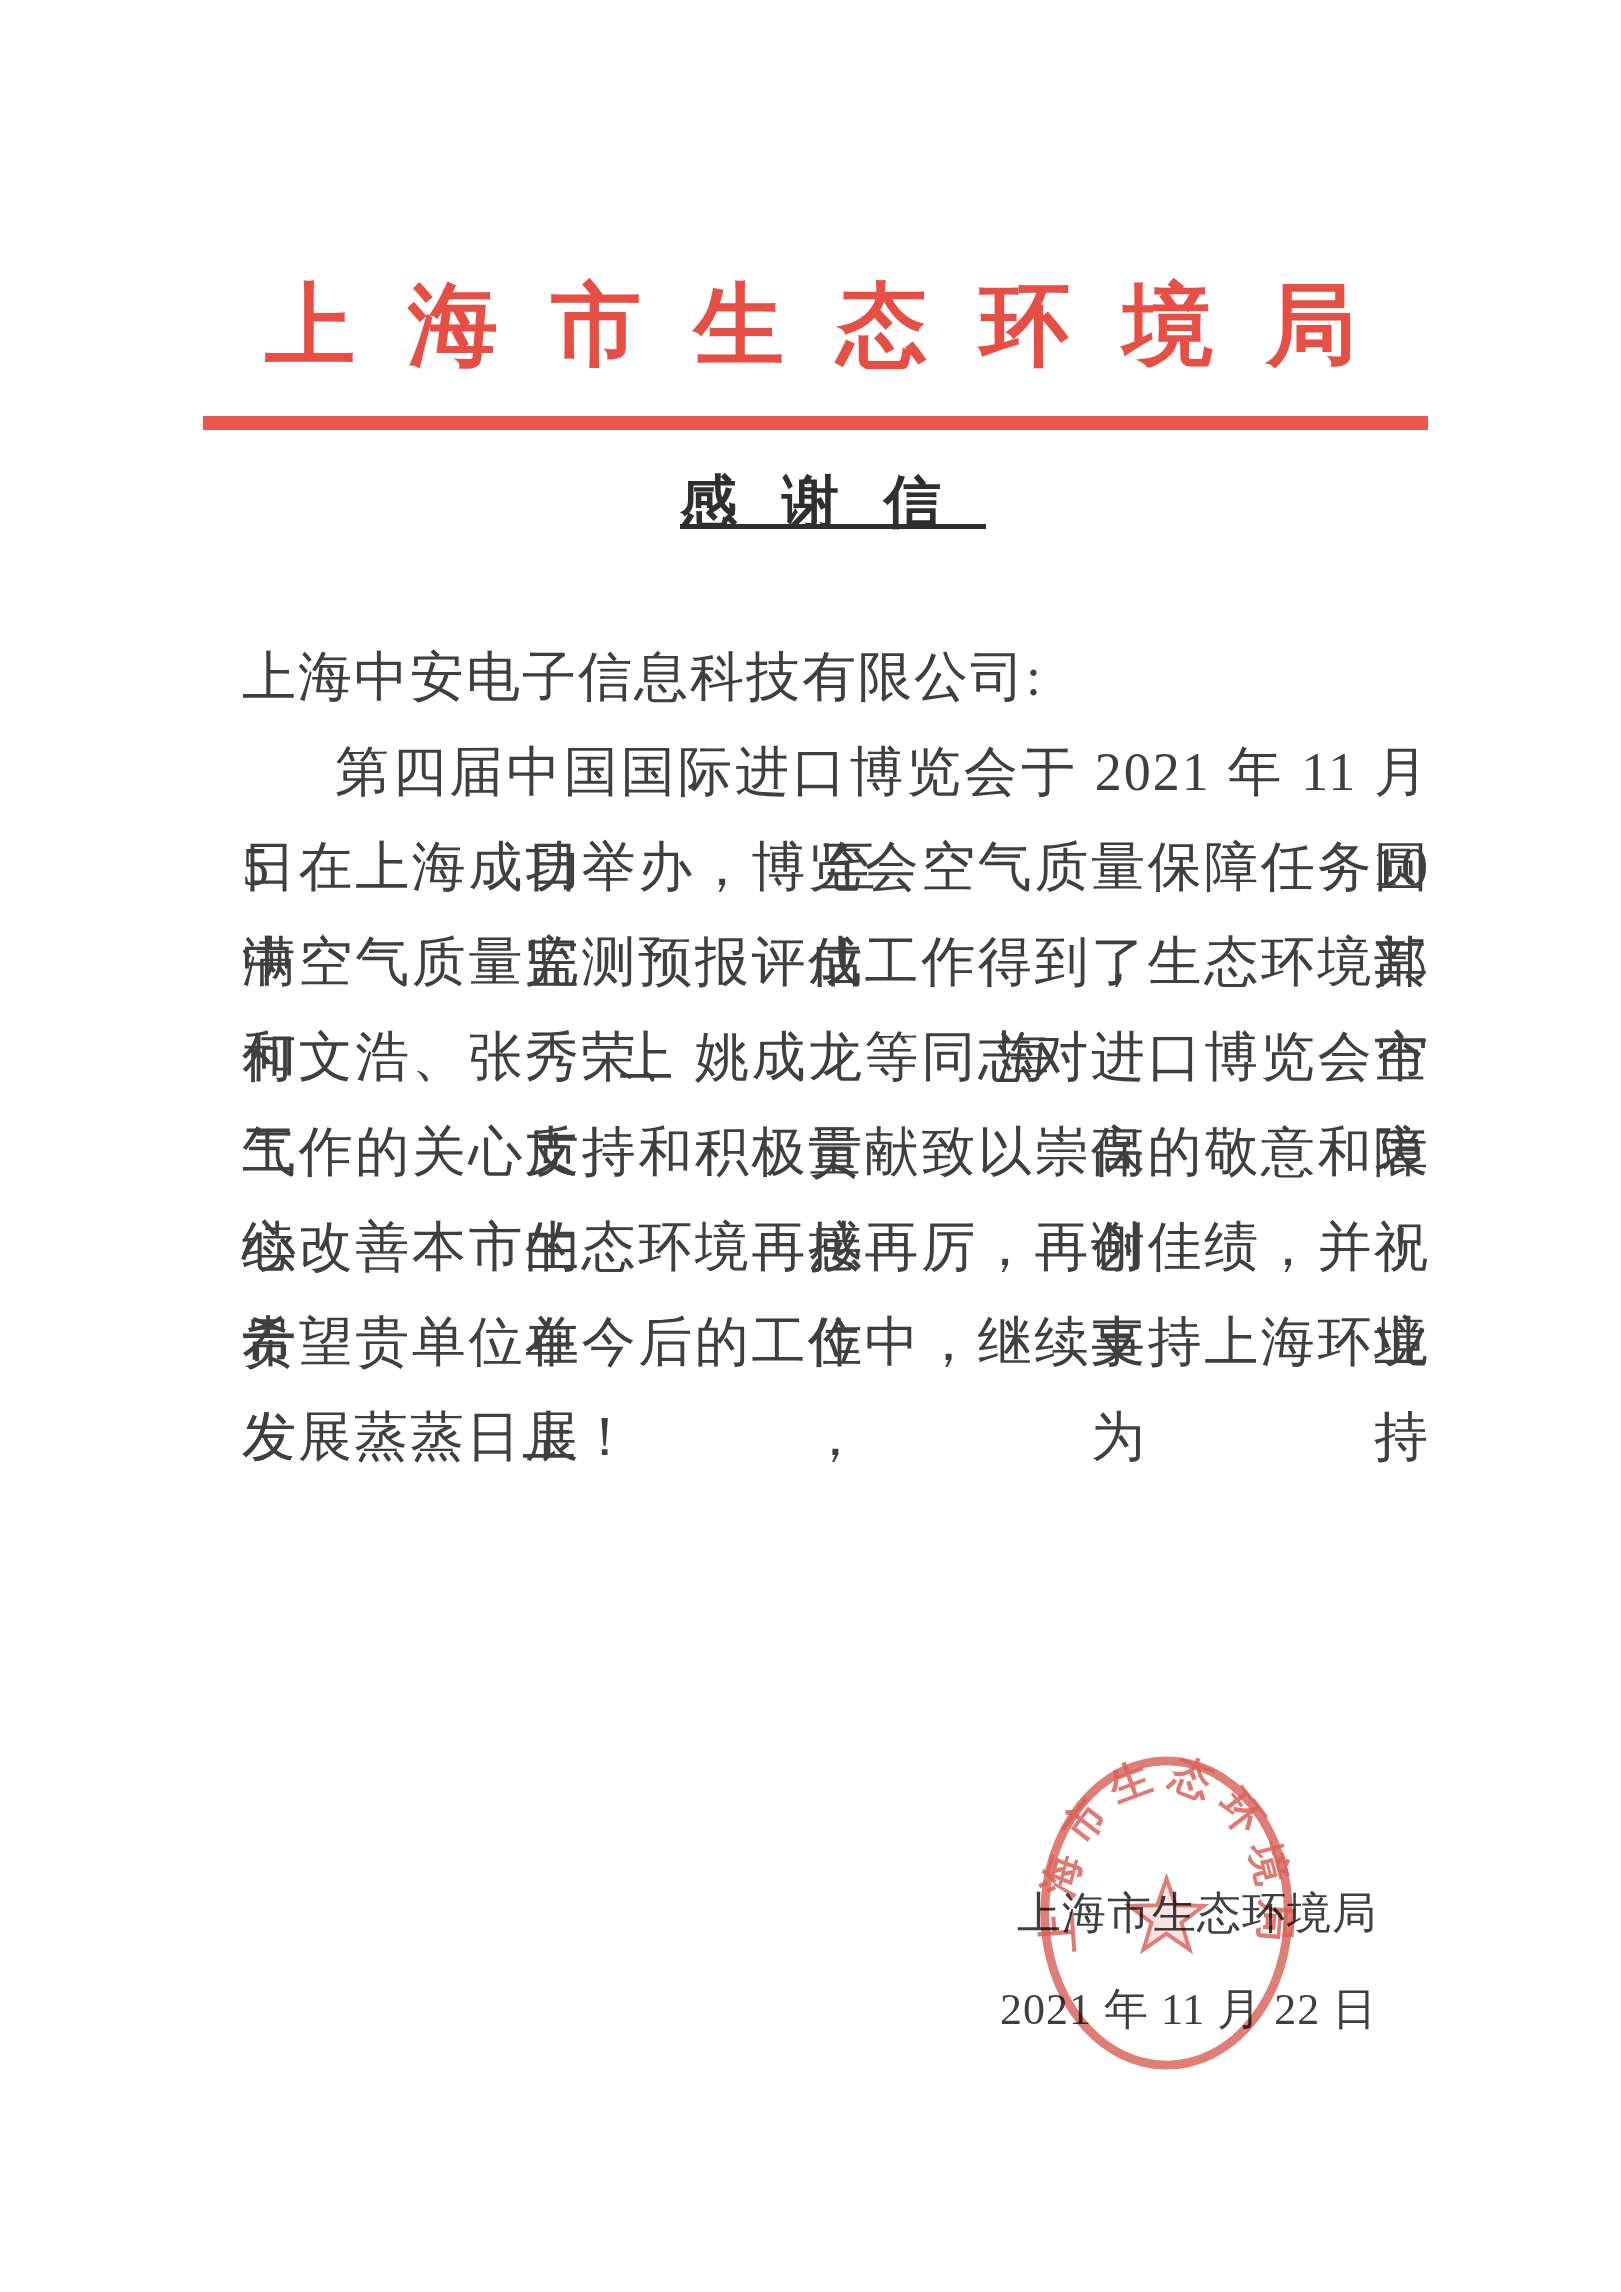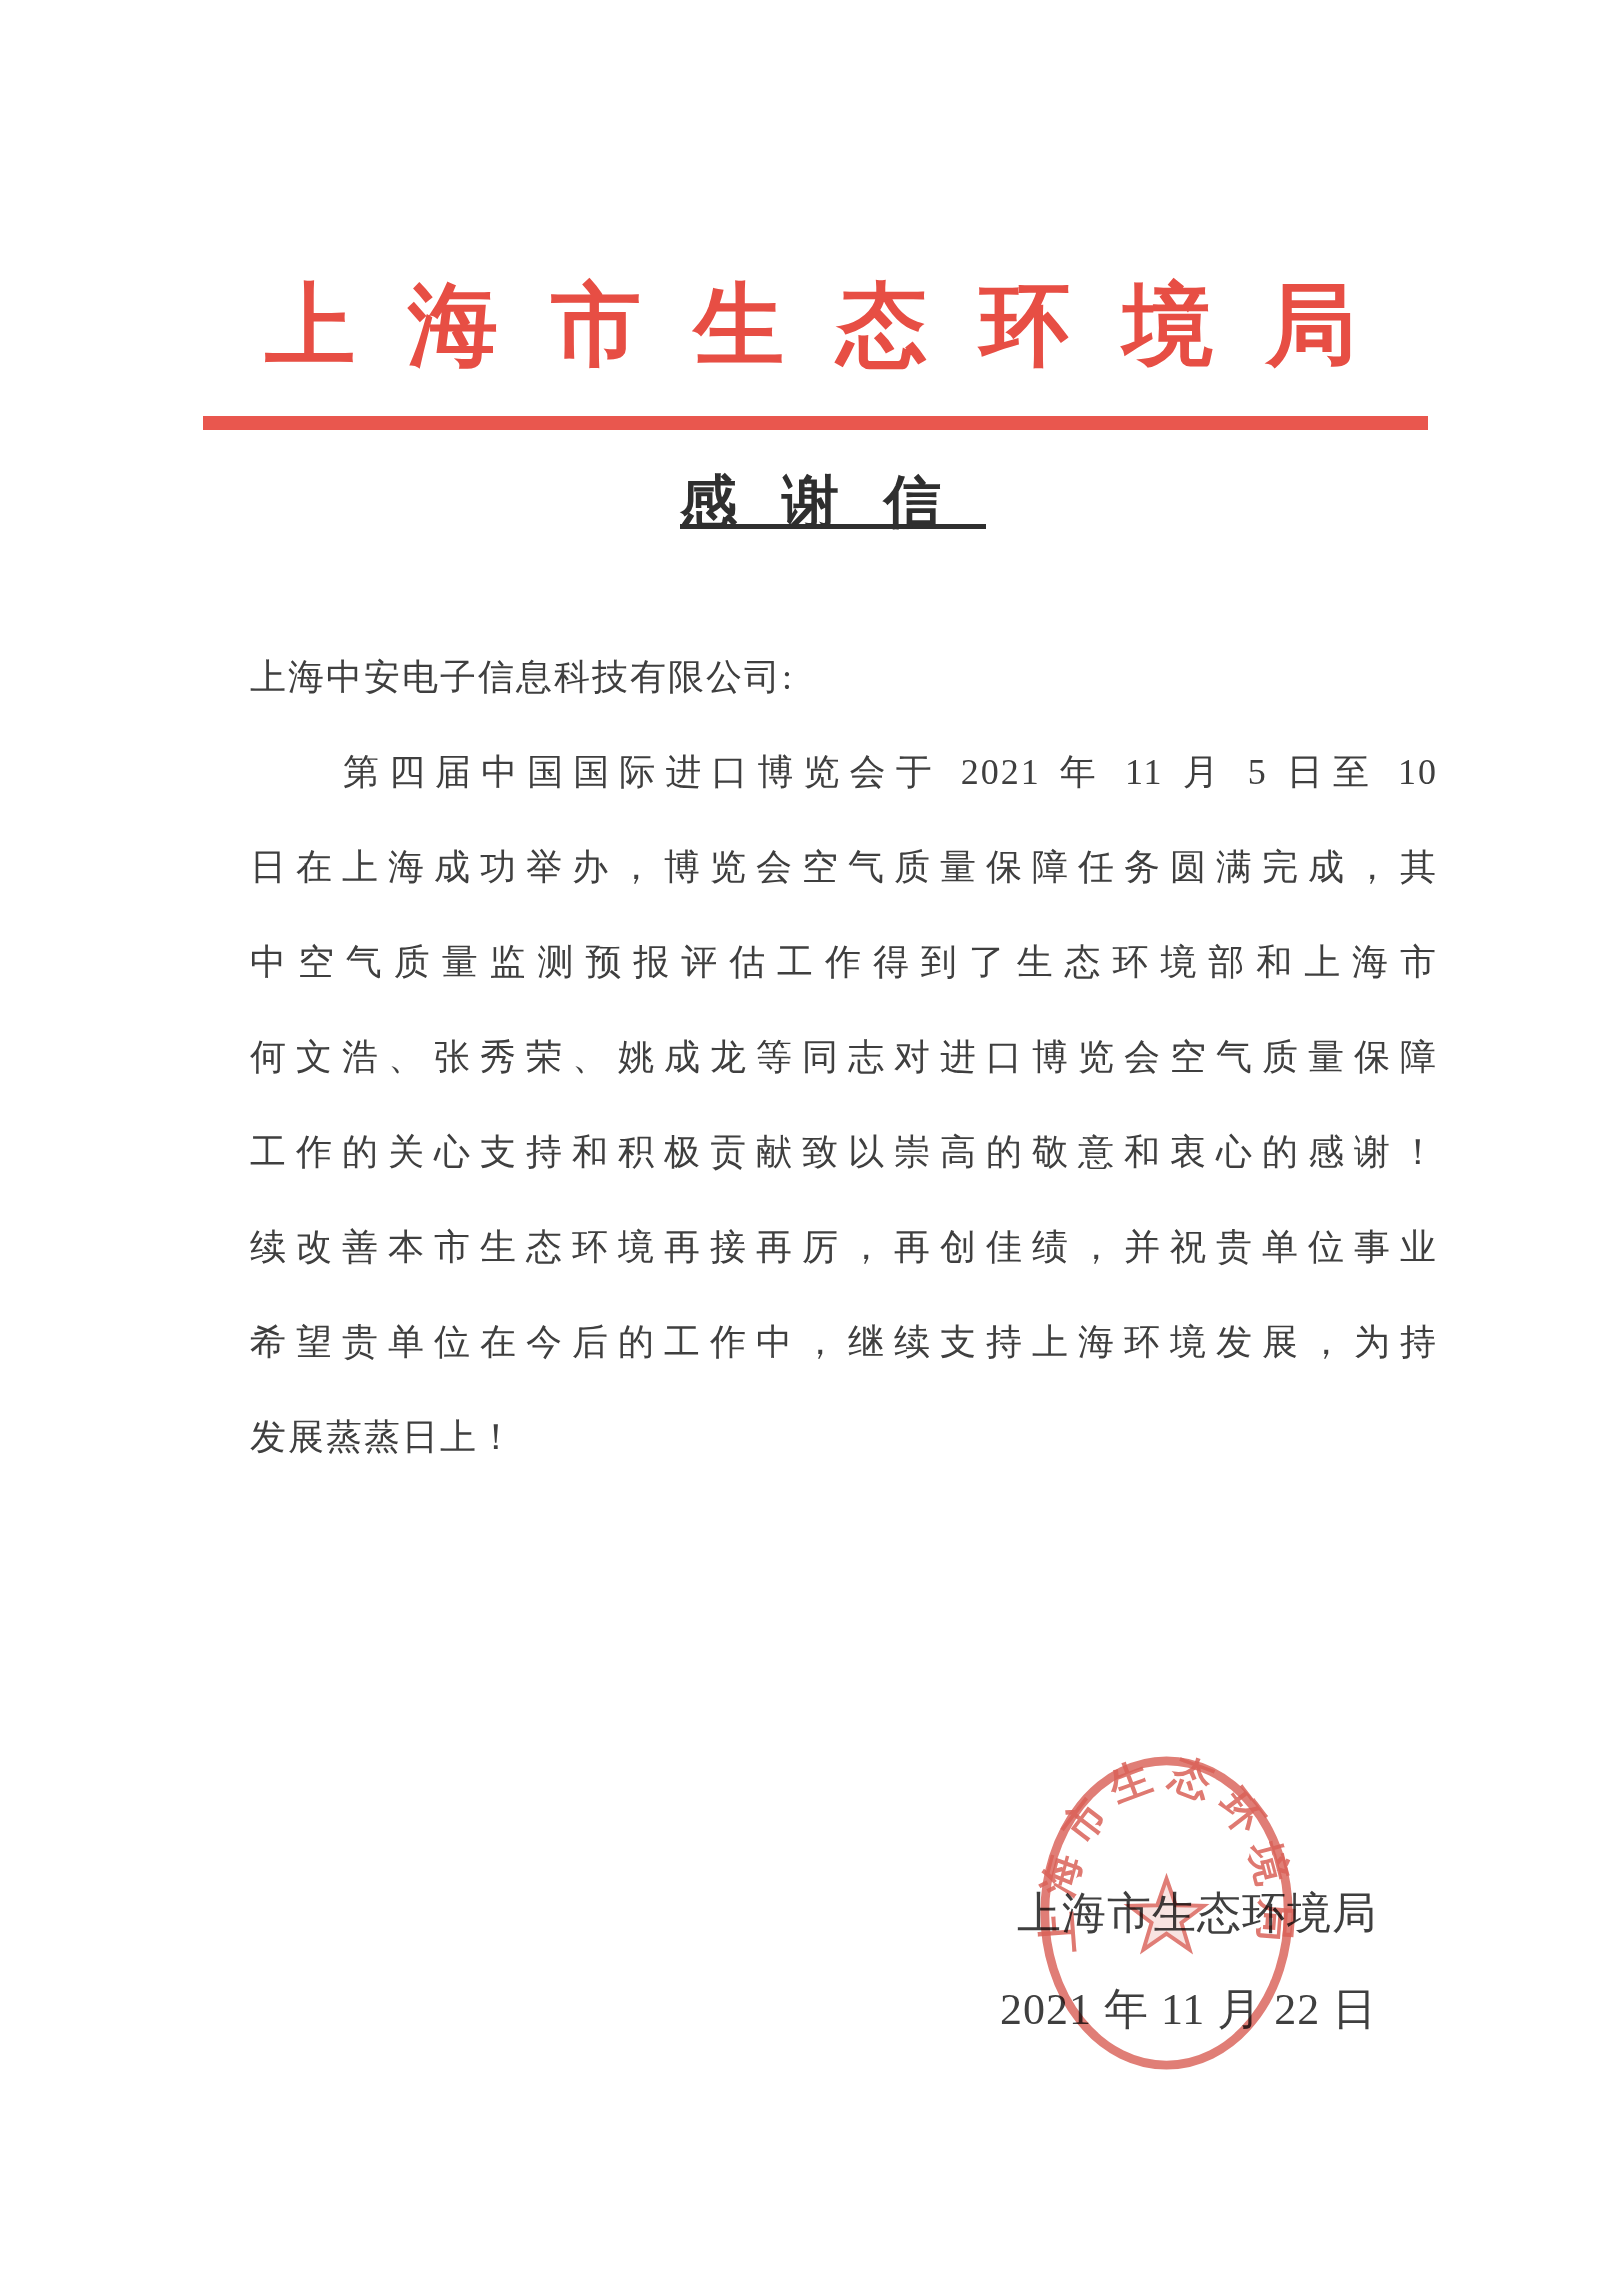--- a/index.html
+++ b/index.html
@@ -29,23 +29,23 @@
     position:absolute;top:449px;left:0;width:100%;
     box-sizing:border-box;padding-left:45px;
     text-align:center;
     font-size:57px;font-weight:bold;
     letter-spacing:45px;line-height:74px;
     color:var(--title_black,#2f2f2f);
     white-space:nowrap;
     text-decoration:underline;
   }
   .body-block{
-    position:absolute;left:250px;top:614px;width:1188px;
+    position:absolute;left:242px;top:614px;width:1188px;
     color:var(--text_gray,#3f3f3f);
-    font-size:36px;
+    font-size:54px;
   }
   .body-block .line{
     line-height:95px;height:95px;
     text-align:justify;
     text-align-last:left;
     letter-spacing:2px;
   }
   .body-block .line.fill{ text-align-last:justify; }
   .body-block .line.indent{ text-indent:93px; }
   .signature{

